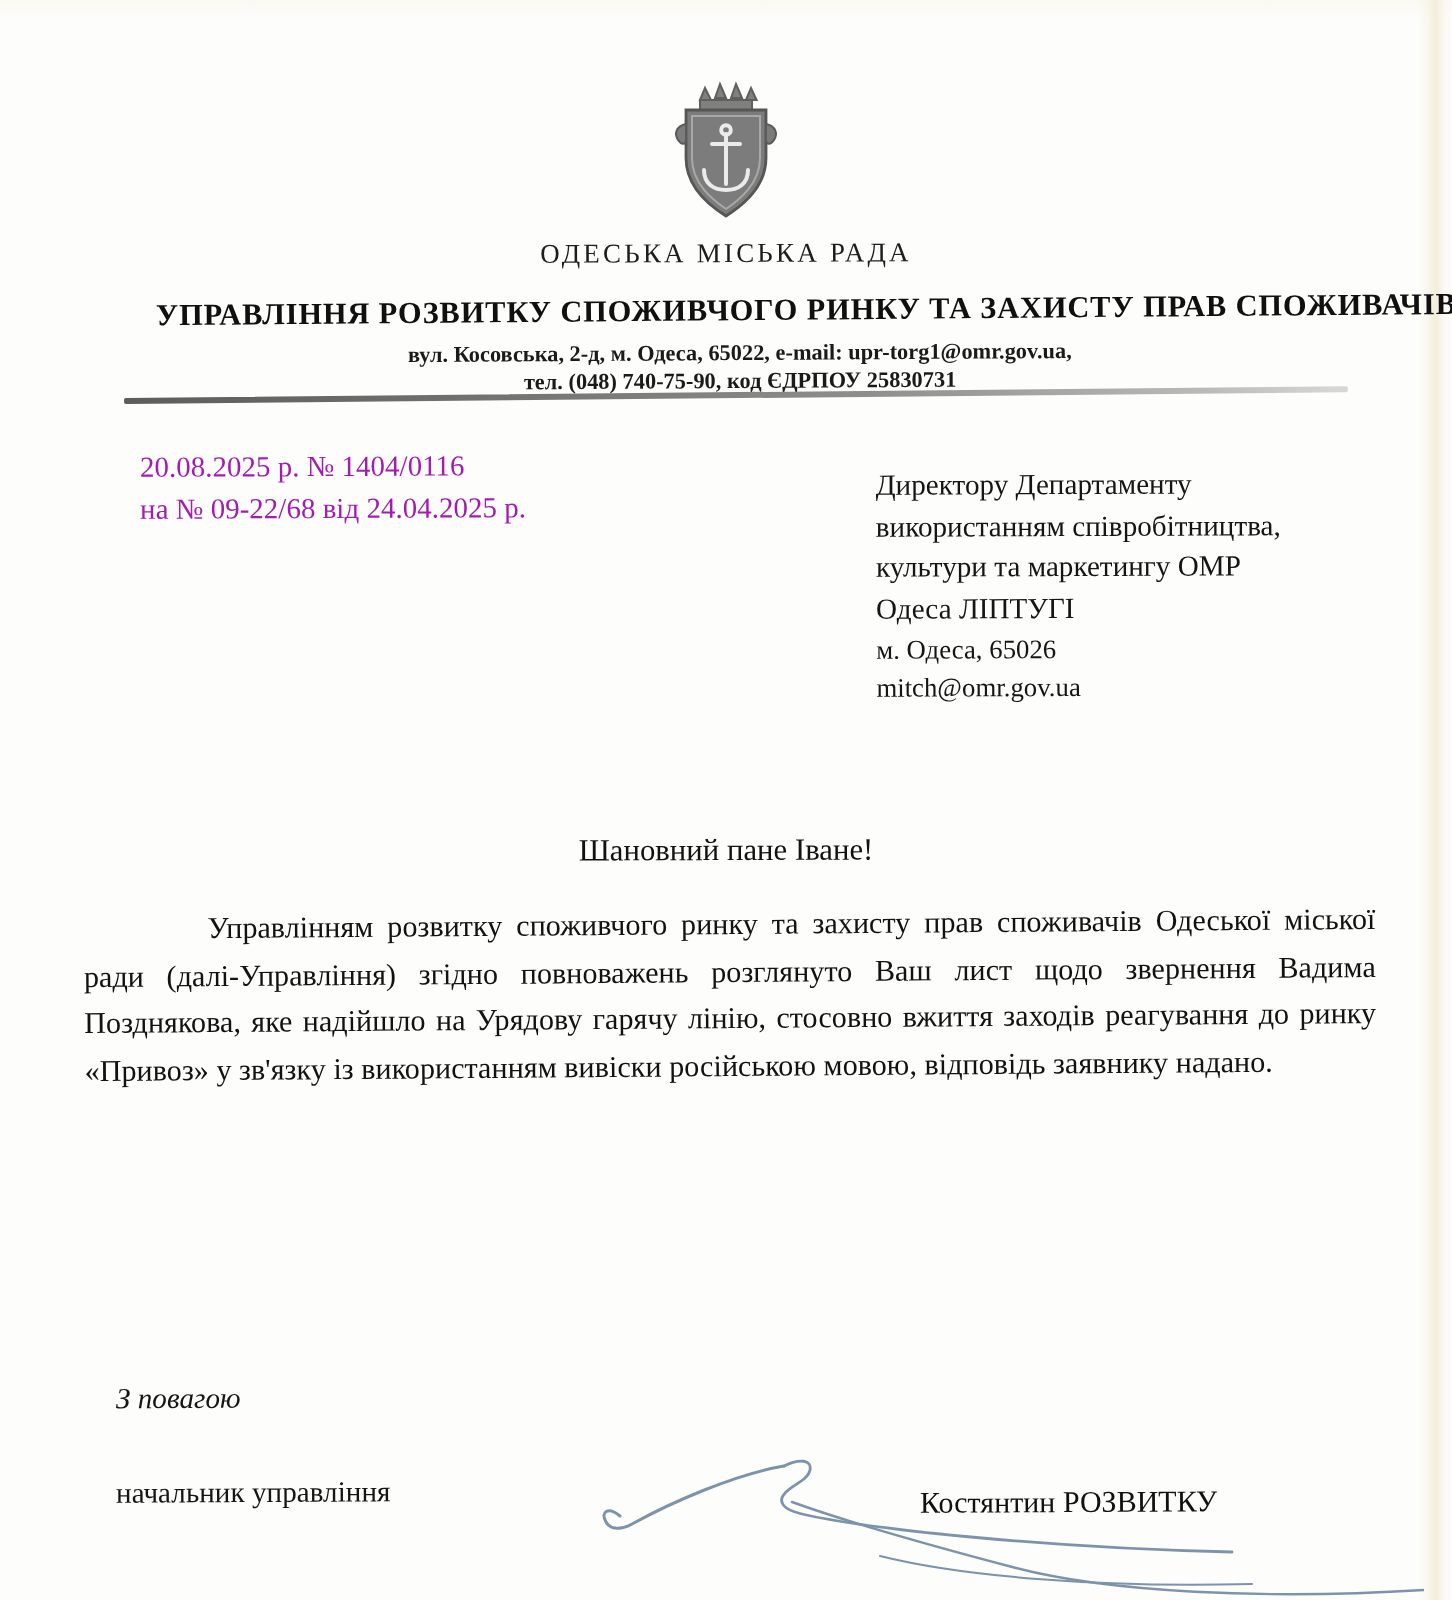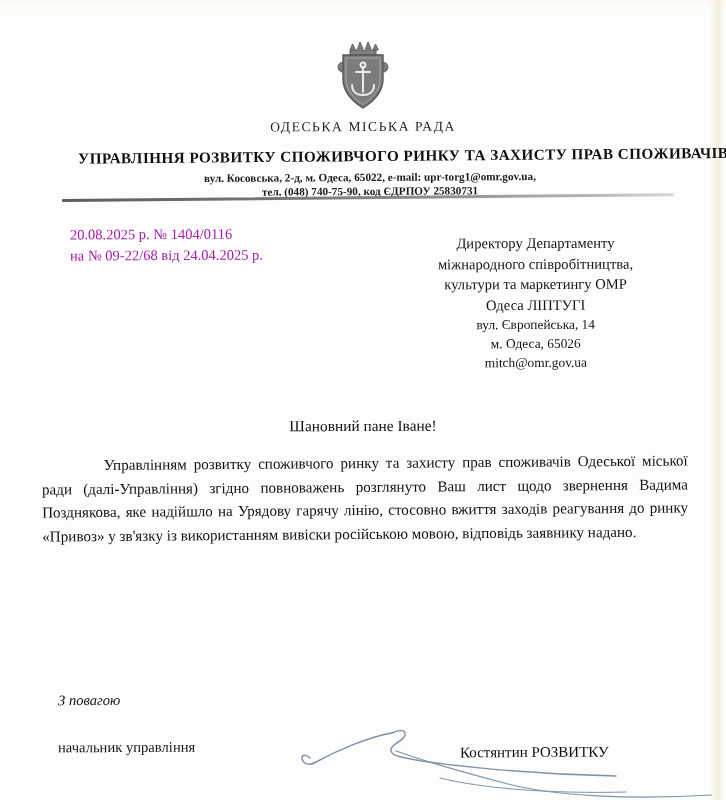--- a/index.html
+++ b/index.html
@@ -114,21 +114,20 @@
 
   
   .addressee {
     position: absolute;
     top: 233px;
     left: 438px;
     font-size: 14.6px;
     line-height: 20.5px;
     color: #151515;
     transform: rotate(-0.2deg);
-    text-align: center;
   }
   .addressee .small {
     font-size: 13.4px;
     line-height: 19px;
   }
 
   
   .salutation {
     position: absolute;
     top: 417px;
@@ -240,24 +239,23 @@
 
   <div class="rule"></div>
 
   <div class="refs">
     <div>20.08.2025 р.  № 1404/0116</div>
     <div>на № 09-22/68 від 24.04.2025 р.</div>
   </div>
 
   <div class="addressee">
     <div>Директору Департаменту</div>
-    <div>міжнародного співробітництва,</div>
+    <div>використанням співробітництва,</div>
     <div>культури та маркетингу ОМР</div>
     <div>Одеса ЛІПТУГІ</div>
-    <div class="small">вул. Європейська, 14</div>
     <div class="small">м. Одеса, 65026</div>
     <div class="small">mitch@omr.gov.ua</div>
   </div>
 
   <div class="salutation">Шановний пане Іване!</div>
 
   <div class="body-text">
     <p>Управлінням розвитку споживчого ринку та захисту прав споживачів Одеської міської ради (далі-Управління) згідно повноважень розглянуто Ваш лист щодо звернення Вадима Позднякова, яке надійшло на Урядову гарячу лінію, стосовно вжиття заходів реагування до ринку «Привоз» у зв'язку із використанням вивіски російською мовою, відповідь заявнику надано.</p>
   </div>
 

